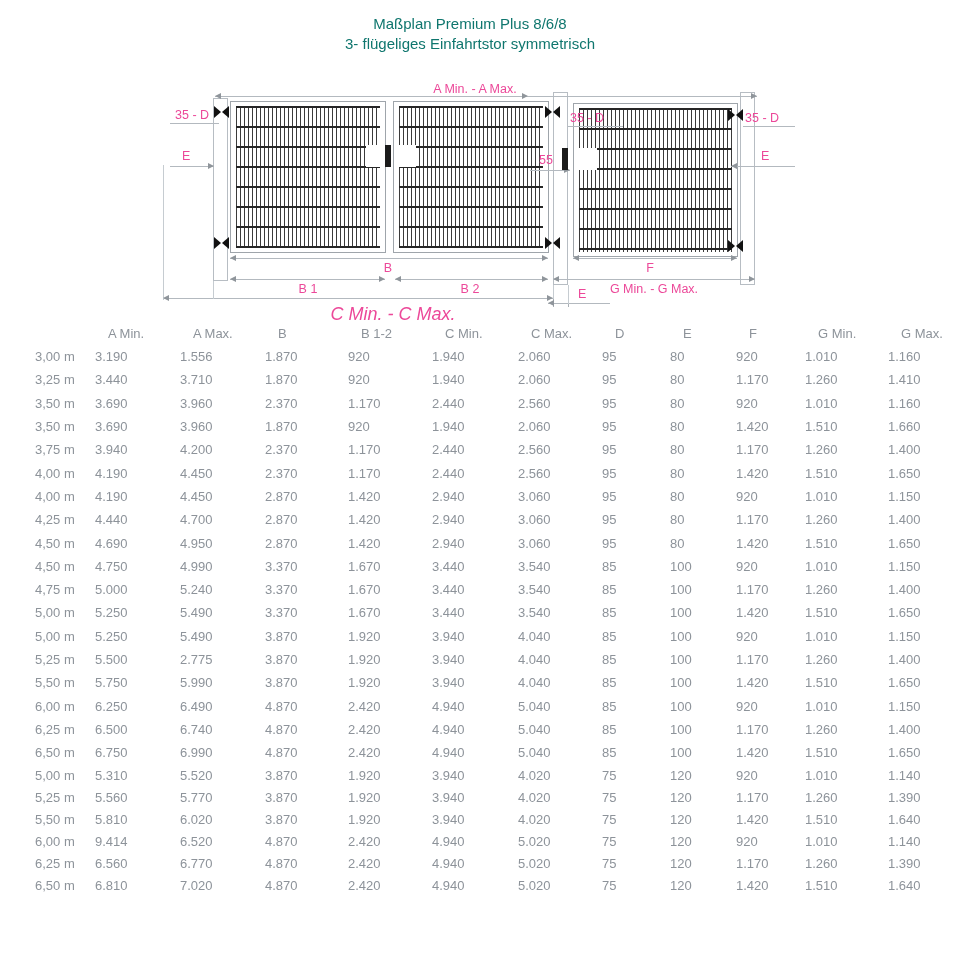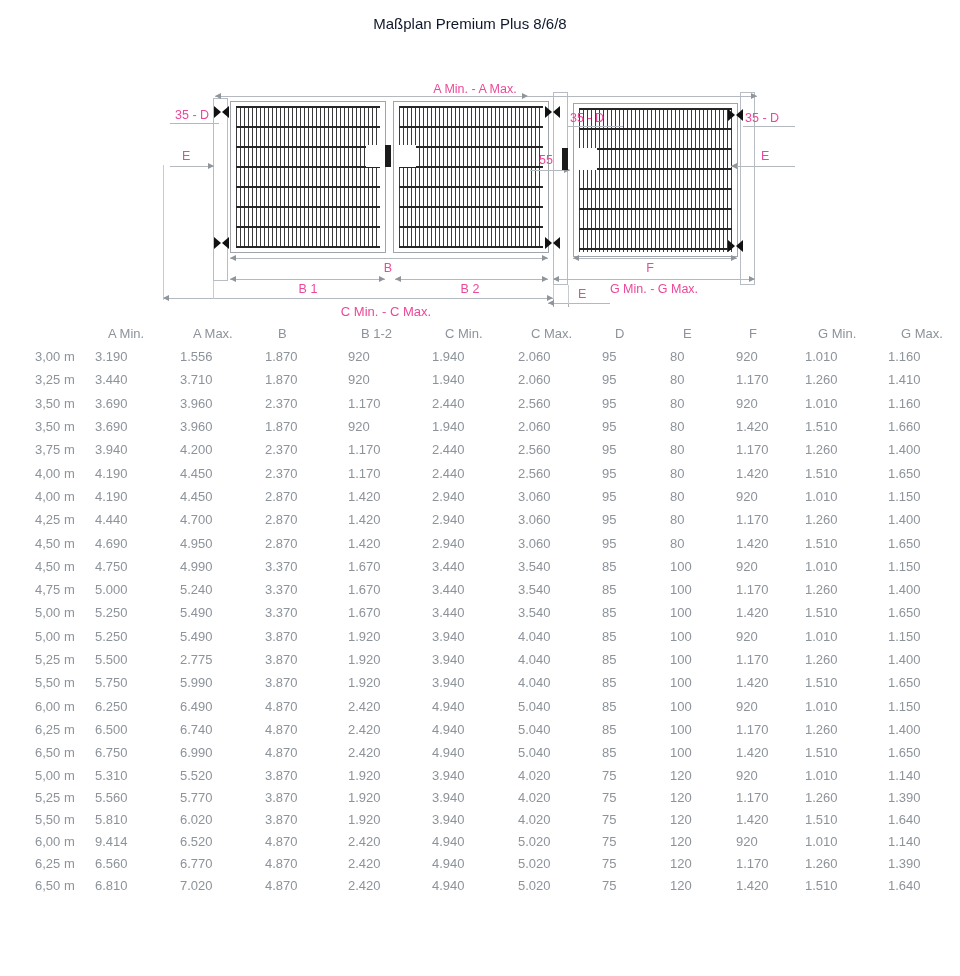--- a/index.html
+++ b/index.html
@@ -1,21 +1,21 @@
 <!DOCTYPE html>
 <html><head>
 <meta charset="utf-8">
 <style>
   html,body{margin:0;padding:0;background:#fff;}
   .page{position:relative;width:960px;height:976px;background:#fff;overflow:hidden;
         font-family:"Liberation Sans",sans-serif;}
 
   
   .title{position:absolute;left:0;top:14px;width:940px;text-align:center;
-         color:#0f172a;font-size:15px;line-height:20px;}
+         color:#0f766e;font-size:15px;line-height:20px;}
 
   
   .diagram{position:absolute;left:170px;top:85px;width:625px;height:240px;}
   .post{position:absolute;background:#fff;border:1px solid #b7bdc3;box-sizing:border-box;}
   .panel{position:absolute;background:#fff;border:1px solid #9fa5ab;box-sizing:border-box;}
   .mesh{position:absolute;left:5px;right:5px;top:4px;bottom:4px;
         background-image:
           repeating-linear-gradient(180deg,#262626 0 2px,transparent 2px 20px),
           repeating-linear-gradient(90deg,#3b3b3b 0 1px,transparent 1px 4px);}
   .notch{position:absolute;background:#fff;z-index:2;}
@@ -47,20 +47,21 @@
   .tcell{white-space:nowrap;}
   .tnote{height:44px;line-height:34px;padding-left:40px;white-space:nowrap;}
 </style>
 </head>
 <body>
 
 <div class="page">
 
   <div class="title">
     <div>Maßplan Premium Plus 8/6/8</div>
+    <div>3- flügeliges Einfahrtstor symmetrisch</div>
   </div>
 
   <div class="diagram">
 
     <div class="post" style="left:43px;top:13px;width:15px;height:183px;"></div>
     <div class="post" style="left:383px;top:7px;width:15px;height:193px;"></div>
     <div class="post" style="left:570px;top:7px;width:15px;height:193px;"></div>
 
     <div class="panel" style="left:60px;top:16px;width:156px;height:152px;">
       <div class="mesh"></div>
@@ -129,21 +130,21 @@
     <div class="dlab ctr" style="left:460px;top:176px;width:40px;">F</div>
 
     <div class="dl" style="left:383px;top:194px;width:202px;"></div>
     <div class="arr l" style="left:383px;top:191px;"></div>
     <div class="arr r" style="left:579px;top:191px;"></div>
     <div class="dlab ctr" style="left:414px;top:197px;width:140px;">G Min. - G Max.</div>
 
     <div class="dl" style="left:-7px;top:213px;width:390px;"></div>
     <div class="arr l" style="left:-7px;top:210px;"></div>
     <div class="arr r" style="left:377px;top:210px;"></div>
-    <div class="dlab ctr" style="left:136px;top:219px;width:160px;font-size:13px;">C Min. - C Max.</div>
+    <div class="dlab ctr" style="left:143px;top:219px;width:160px;font-size:18px;font-style:italic;">C Min. - C Max.</div>
 
     <div class="dlab" style="left:408px;top:202px;">E</div>
     <div class="dl" style="left:378px;top:218px;width:62px;"></div>
     <div class="arr l" style="left:378px;top:215px;"></div>
     <div class="tickm" style="left:383px;top:214px;"></div>
     <div class="tickm" style="left:398px;top:214px;"></div>
 
     <div class="vl" style="left:-7px;top:80px;height:135px;"></div>
     <div class="vl" style="left:43px;top:196px;height:18px;"></div>
     <div class="vl" style="left:383px;top:200px;height:14px;"></div>

